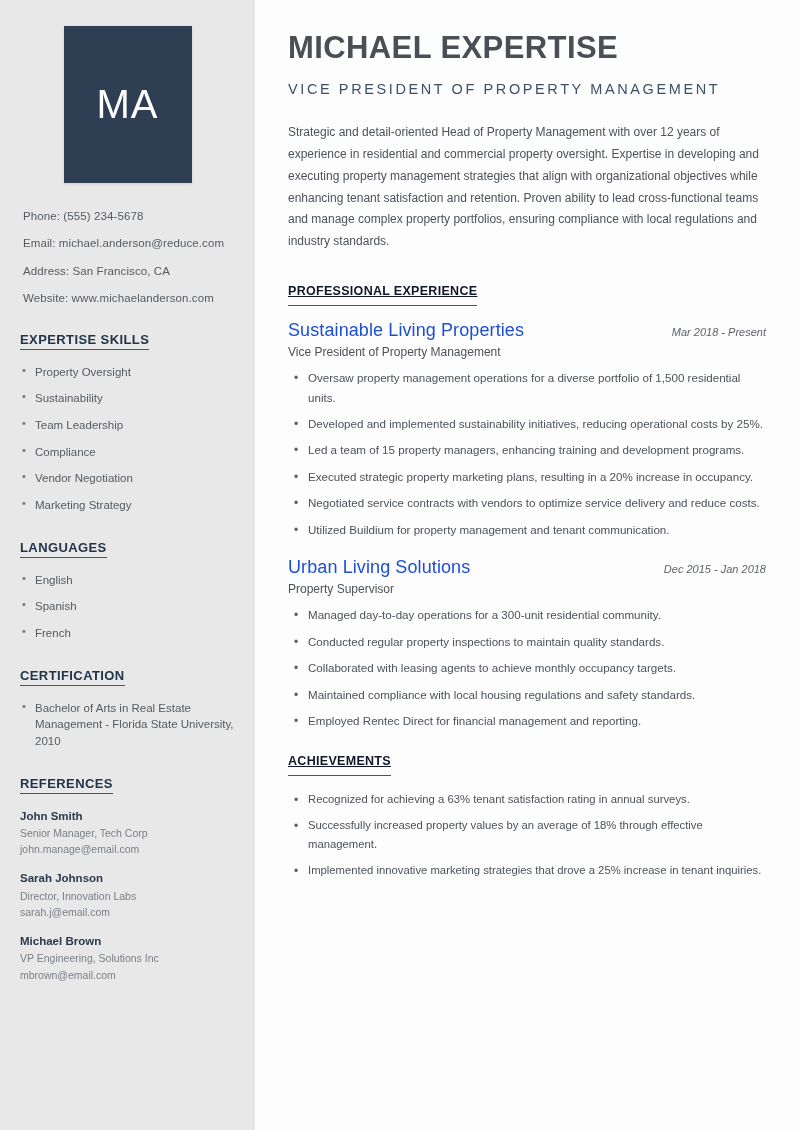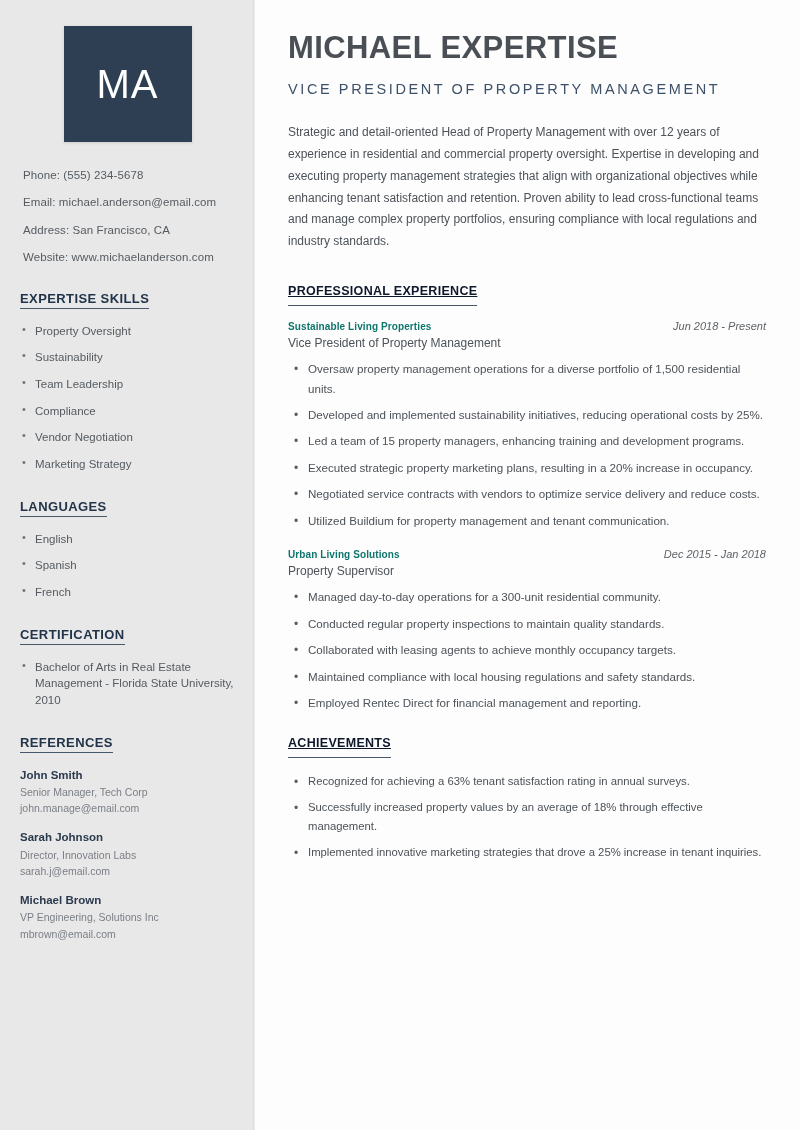--- a/index.html
+++ b/index.html
@@ -35,21 +35,21 @@
   .sidebar:after {
     content: "";
     position: absolute;
     top: 0; right: 0; bottom: 0;
     width: 2px;
     background: linear-gradient(to right, #d8d8d8, #f2f2f2);
   }
 
   .avatar {
     width: 128px;
-    height: 116px;
+    height: 157px;
     margin: 0 auto 0 auto;
     background: #2e3f54;
     color: #ffffff;
     display: flex;
     align-items: center;
     justify-content: center;
     font-size: 40px;
     font-weight: 400;
     letter-spacing: 1px;
     box-shadow: 0 1px 3px rgba(0,0,0,0.12);
@@ -156,23 +156,23 @@
   }
   .section { margin-bottom: 20px; }
 
   .job { margin-bottom: 18px; }
   .job-row {
     display: flex;
     align-items: baseline;
     justify-content: space-between;
   }
   .company {
-    font-size: 10px;
-    font-weight: bold;
-    color: #0f766e;
+    font-size: 18px;
+    font-weight: normal;
+    color: #1d4ed8;
     letter-spacing: 0.1px;
   }
   .dates {
     font-size: 11px;
     color: #5e6368;
     font-style: italic;
     white-space: nowrap;
     padding-left: 12px;
   }
   .role {
@@ -210,21 +210,21 @@
 <div class="page">
 
   <aside class="sidebar">
 
     <div class="avatar">
       <span>MA</span>
     </div>
 
     <div class="contact-block">
       <div class="contact-line">Phone: (555) 234-5678</div>
-      <div class="contact-line">Email: michael.anderson@email.com</div>
+      <div class="contact-line">Email: michael.anderson@reduce.com</div>
       <div class="contact-line">Address: San Francisco, CA</div>
       <div class="contact-line">Website: www.michaelanderson.com</div>
     </div>
 
     <section class="side-section">
       <div class="side-heading">EXPERTISE SKILLS</div>
       <ul class="side-list">
         <li>Property Oversight</li>
         <li>Sustainability</li>
         <li>Team Leadership</li>
@@ -279,21 +279,21 @@
     <h1 class="name">MICHAEL EXPERTISE</h1>
     <div class="job-title">VICE PRESIDENT OF PROPERTY MANAGEMENT</div>
     <p class="summary">Strategic and detail-oriented Head of Property Management with over 12 years of experience in residential and commercial property oversight. Expertise in developing and executing property management strategies that align with organizational objectives while enhancing tenant satisfaction and retention. Proven ability to lead cross-functional teams and manage complex property portfolios, ensuring compliance with local regulations and industry standards.</p>
 
     <section class="section">
       <div class="main-heading">PROFESSIONAL EXPERIENCE</div>
 
       <div class="job">
         <div class="job-row">
           <span class="company">Sustainable Living Properties</span>
-          <span class="dates">Jun 2018 - Present</span>
+          <span class="dates">Mar 2018 - Present</span>
         </div>
         <div class="role">Vice President of Property Management</div>
         <ul class="main-list">
           <li>Oversaw property management operations for a diverse portfolio of 1,500 residential units.</li>
           <li>Developed and implemented sustainability initiatives, reducing operational costs by 25%.</li>
           <li>Led a team of 15 property managers, enhancing training and development programs.</li>
           <li>Executed strategic property marketing plans, resulting in a 20% increase in occupancy.</li>
           <li>Negotiated service contracts with vendors to optimize service delivery and reduce costs.</li>
           <li>Utilized Buildium for property management and tenant communication.</li>
         </ul>

